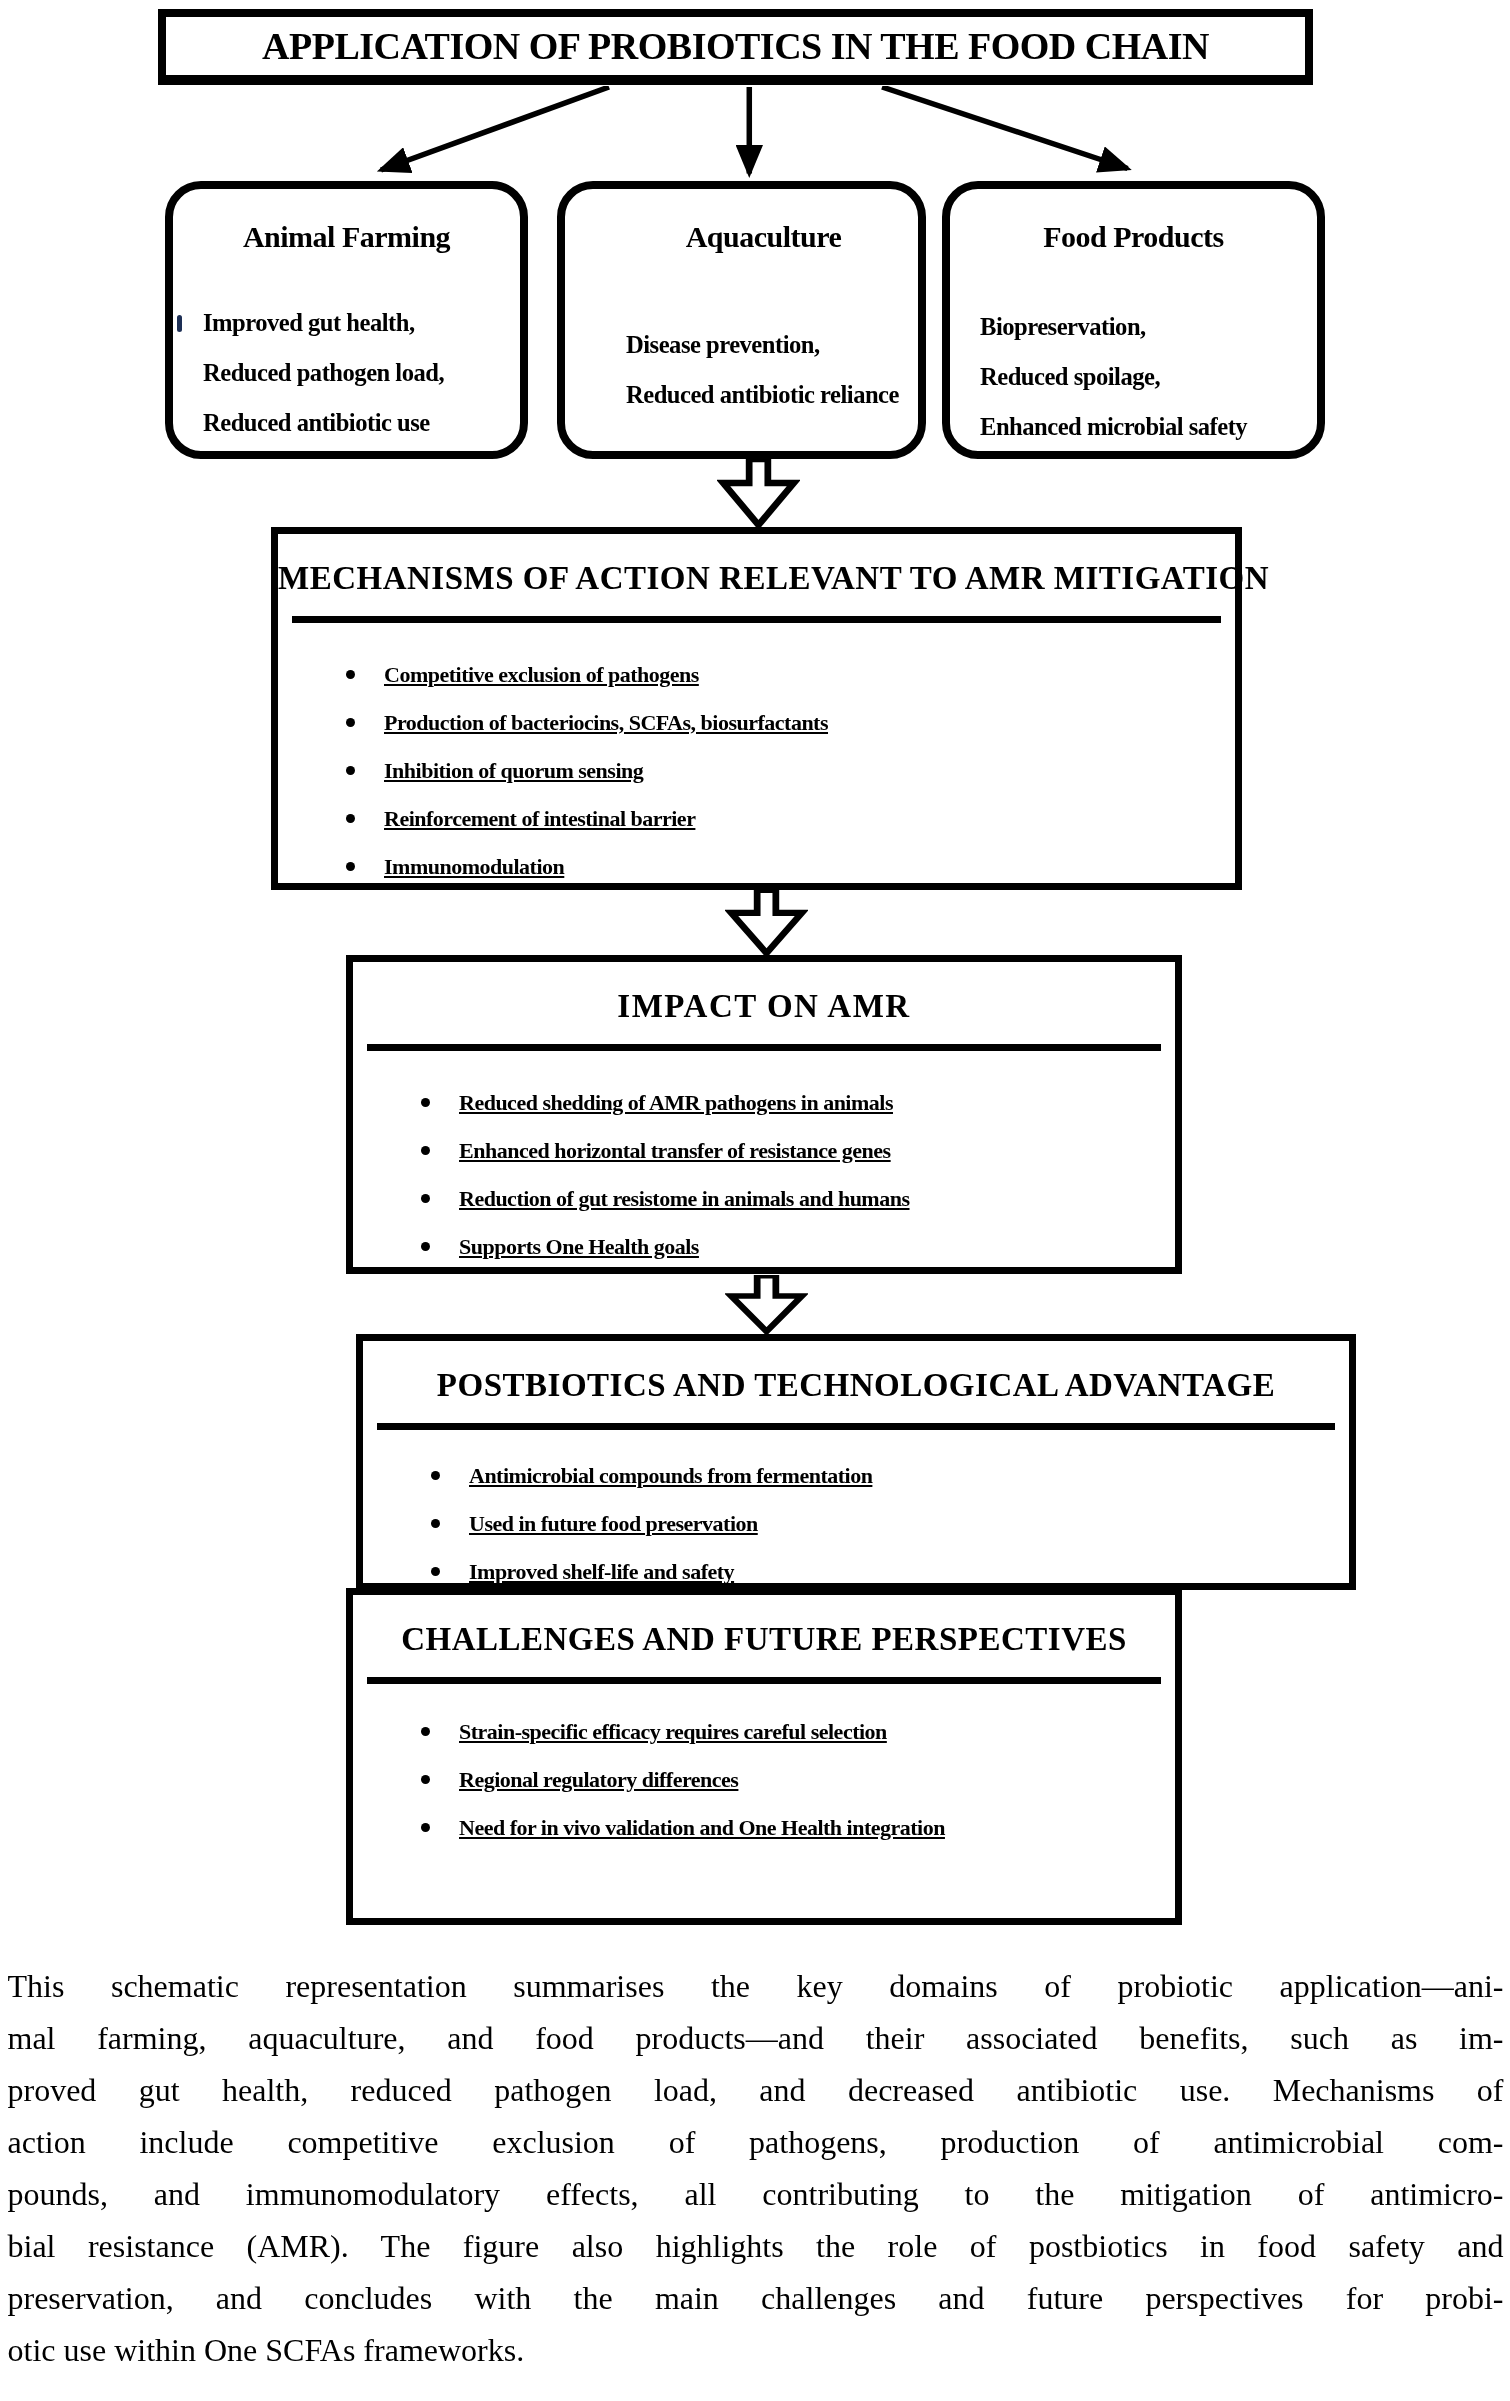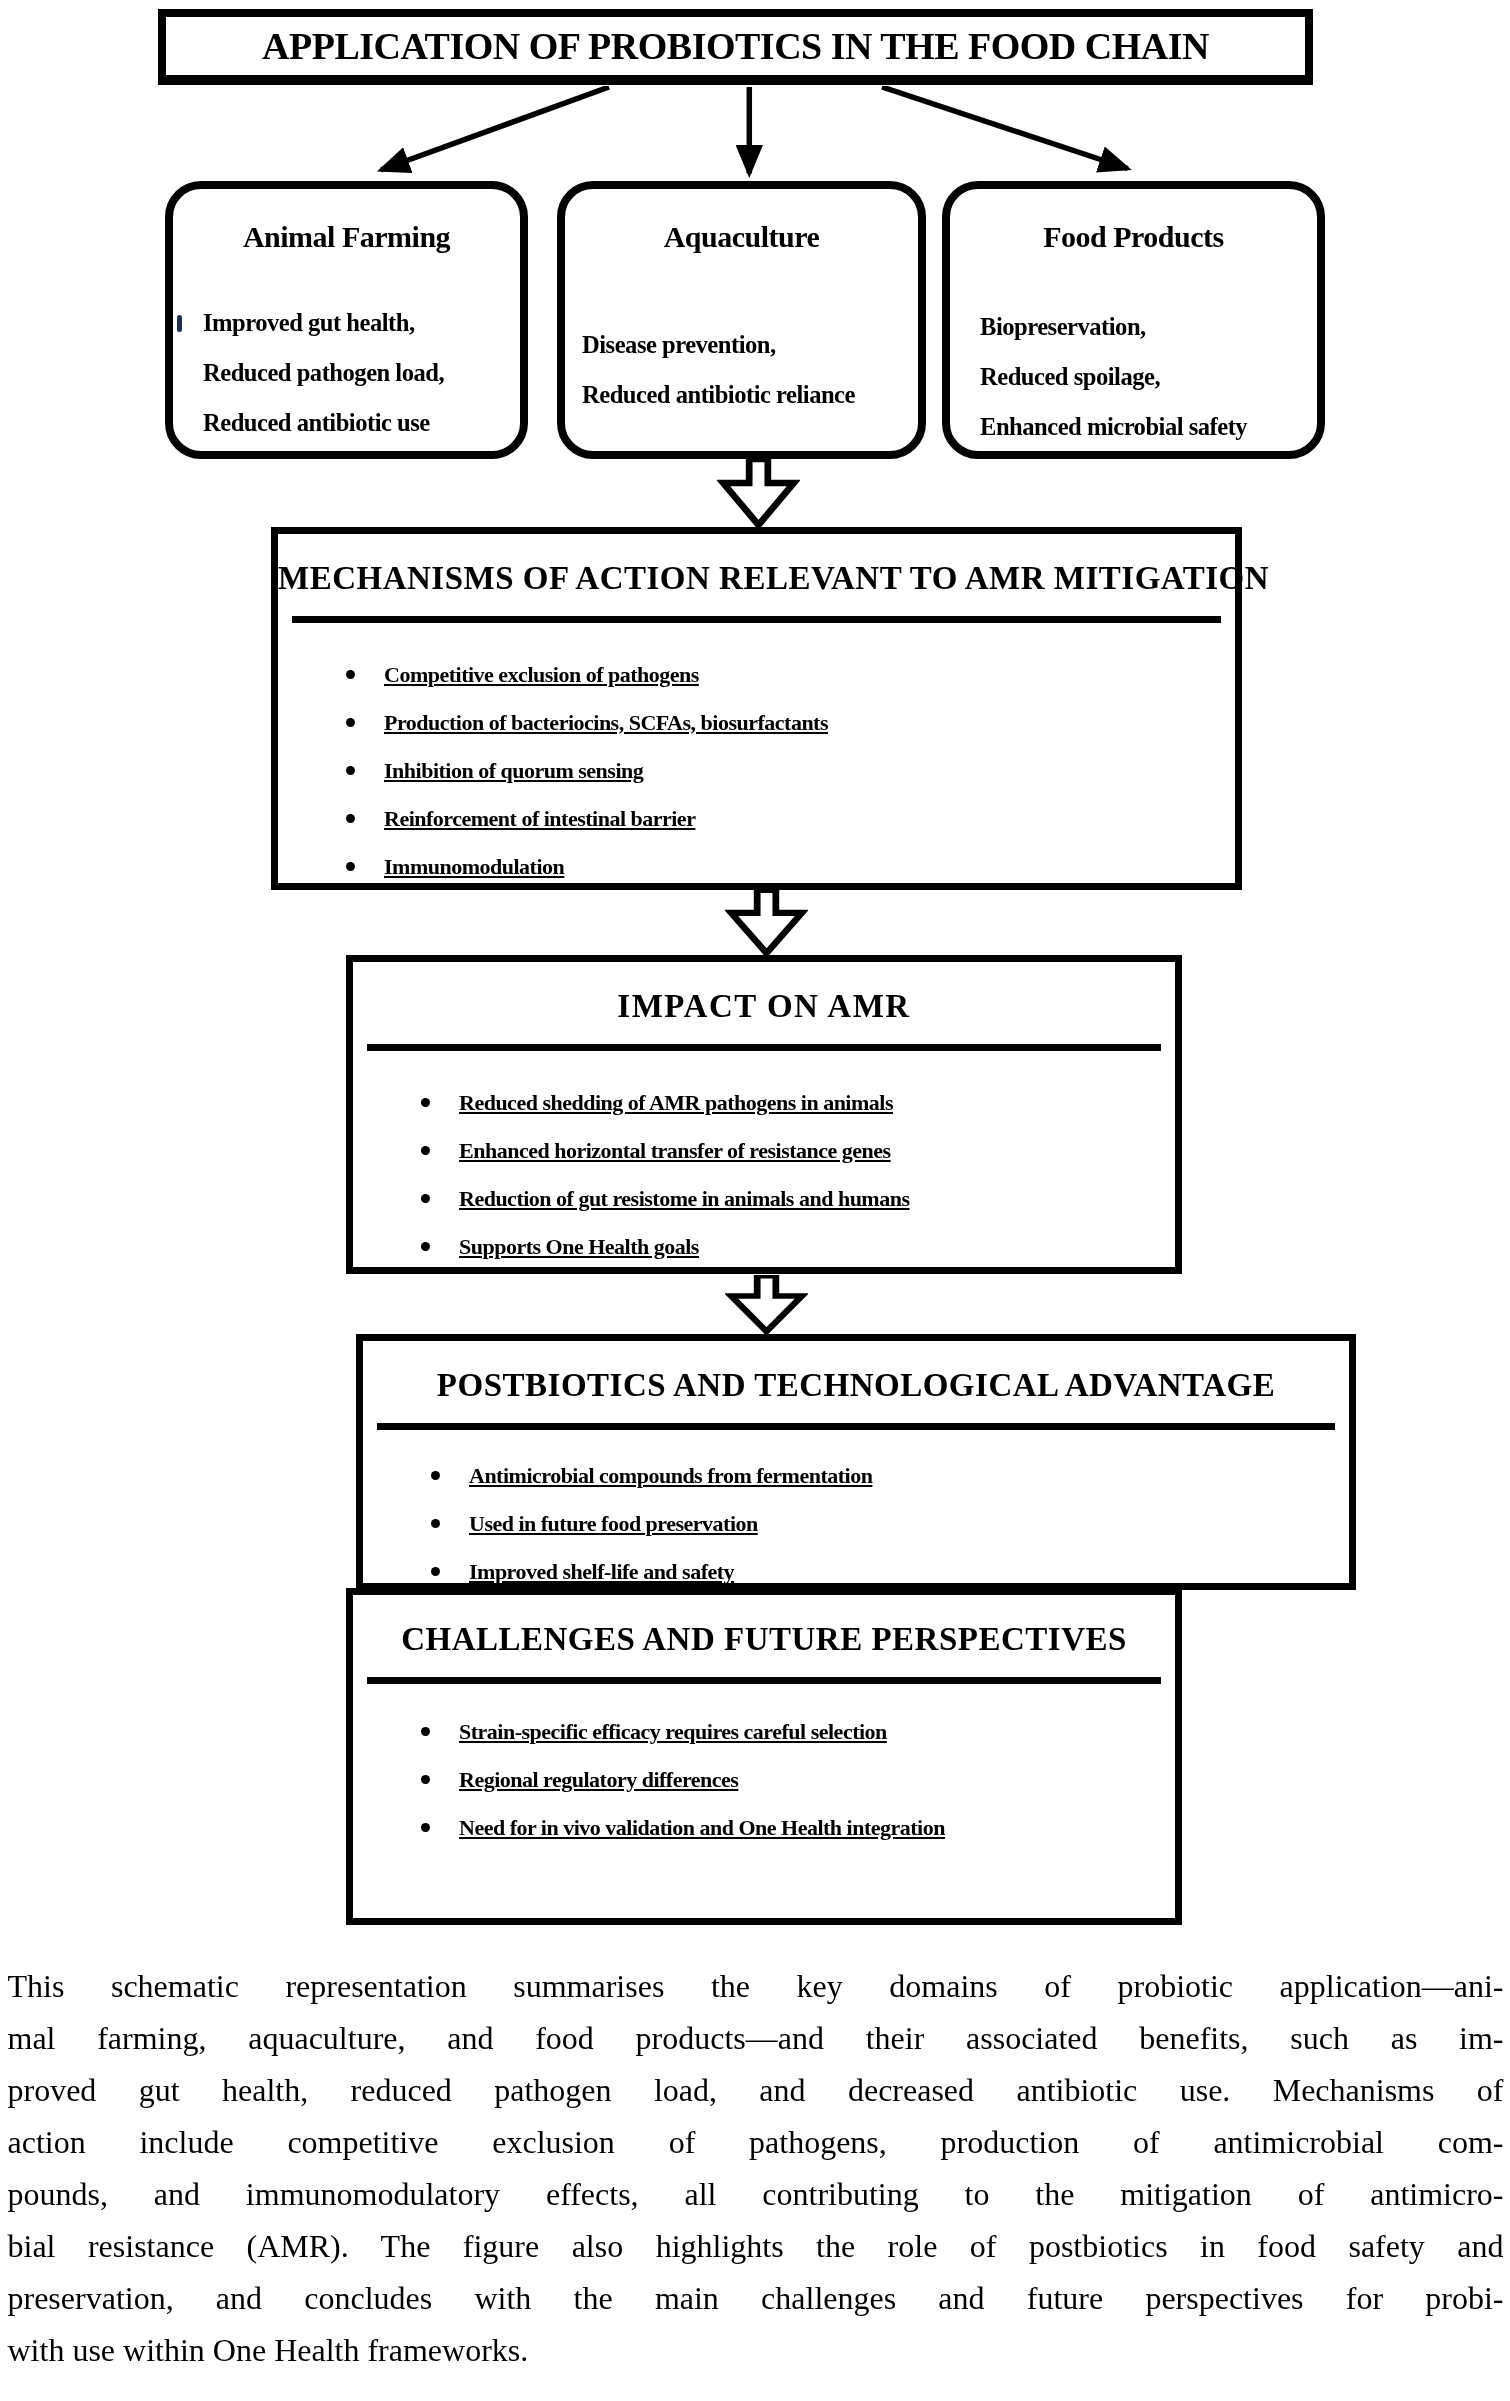--- a/index.html
+++ b/index.html
@@ -12,21 +12,21 @@
   .title-box{left:158px;top:9px;width:1155px;height:76px;border-width:8px 8px 10px 8px;
              display:flex;align-items:center;justify-content:center;}
   .title-text{font-size:38px;font-weight:bold;letter-spacing:-0.5px;white-space:nowrap;}
 
   
   .connectors{position:absolute;left:158px;top:86px;width:1155px;height:100px;}
 
   
   .rounded{border-radius:36px;border-width:8.5px;top:181px;height:278px;}
   .domain-a{left:165px;width:363px;}
-  .domain-b{left:557px;width:369px;}
+  .domain-b{left:557px;width:369px;padding-left:44px;}
   .domain-c{left:942px;width:383px;}
   .domain-head{text-align:center;font-size:30px;font-weight:bold;margin-top:31px;letter-spacing:-0.5px;}
   .domain-body{font-size:24.6px;font-weight:bold;line-height:50px;margin-top:44px;padding-left:30px;
                letter-spacing:-0.5px;}
   .domain-b .domain-body{padding-left:17px;margin-top:66px;}
   .domain-c .domain-body{margin-top:48px;}
   .stray-mark{position:absolute;left:4px;top:126px;width:5px;height:17px;background:#1d2f55;
               border-radius:2.5px;}
 
   
@@ -205,17 +205,17 @@
   </div>
 
   <div class="caption">
     <div class="cap-line">This schematic representation summarises the key domains of probiotic application—ani-</div>
     <div class="cap-line">mal farming, aquaculture, and food products—and their associated benefits, such as im-</div>
     <div class="cap-line">proved gut health, reduced pathogen load, and decreased antibiotic use. Mechanisms of</div>
     <div class="cap-line">action include competitive exclusion of pathogens, production of antimicrobial com-</div>
     <div class="cap-line">pounds, and immunomodulatory effects, all contributing to the mitigation of antimicro-</div>
     <div class="cap-line">bial resistance (AMR). The figure also highlights the role of postbiotics in food safety and</div>
     <div class="cap-line">preservation, and concludes with the main challenges and future perspectives for probi-</div>
-    <div class="cap-line last">with use within One Health frameworks.</div>
+    <div class="cap-line last">otic use within One SCFAs frameworks.</div>
   </div>
 
 </div>
 
 
 </body></html>

